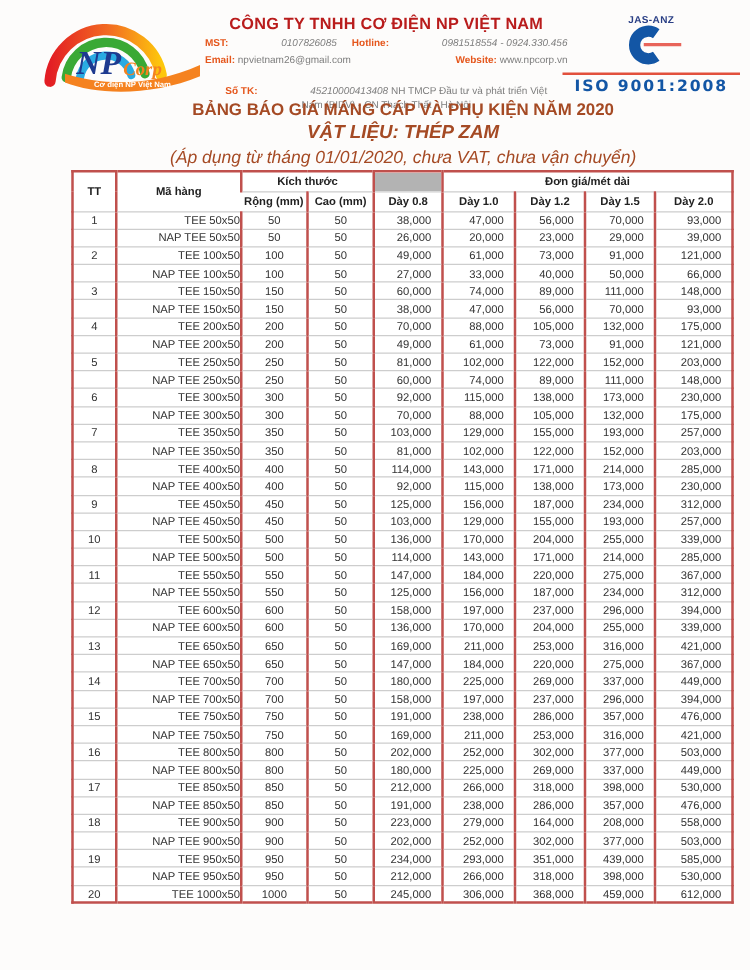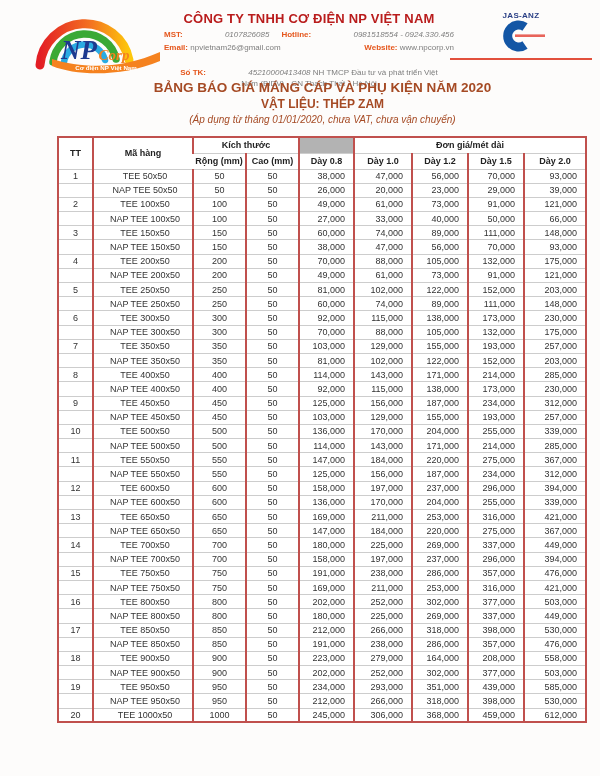--- a/index.html
+++ b/index.html
@@ -27,43 +27,43 @@
   .certs { position:absolute; right:8px; top:6px; width:142px; height:66px; }
   .certs-top { display:flex; align-items:center; justify-content:space-between; height:46px;flex-direction:column; }
   .jasanz-box { width:66px; text-align:center; padding-top:1px; }
   .jasanz-label { font-size:8px; font-weight:bold; color:#2a3f85; letter-spacing:.3px; }
   .iso-rule { border:0; border-top:2px solid #e2503c; margin:2px 0 1px 0; }
   .iso-text { font-size:12.5px; font-weight:bold; color:#1356a5; text-align:center; letter-spacing:1.5px; font-family:"DejaVu Sans", sans-serif; }
 
   
   .titles { position:absolute; top:80px; left:0; width:600px; text-align:center; color:#a54a24;padding-left:45px; }
   .title-1 { font-size:13.5px; font-weight:bold; }
-  .title-2 { font-size:12px; font-weight:bold; margin-top:2px; }
-  .title-note { font-size:10px; font-style:italic; margin-top:3px; }
+  .title-2 { font-size:15px; font-weight:bold; margin-top:2px;font-style:italic; }
+  .title-note { font-size:14px; font-style:italic; margin-top:3px; }
 
   
   table.price {
     position:absolute; top:136px; left:57px;
     width:528px; border-collapse:collapse; table-layout:fixed;
     border:2px solid #c0504d;
     background:#fff;
   }
   .price th, .price td {
     border-left:2px solid #c0504d;
     border-top:1px solid #cdcdcd;
     font-size:9px;
     overflow:hidden; white-space:nowrap;
   }
   .price th { font-weight:bold; color:#222; height:16px; }
   .price tr.hdr1 th { border-top:none; }
   .price th:first-child, .price td:first-child { border-left:none; }
   .gray-cell { background:#b3b3b3; }
   .data-row td { height:14.2px; color:#333; }
   .c-tt    { text-align:center; }
-  .c-name  { text-align:center; padding-left:4px; }
+  .c-name  { text-align:right; padding-left:4px; }
   .c-dim   { text-align:center; }
   .c-price { text-align:right; padding-right:8px; }
 </style>
 </head>
 <body>
 
 <div class="page">
 
   <div class="header">
 
@@ -114,20 +114,21 @@
         </svg>
         <div class="jasanz-box">
           <div class="jasanz-label">JAS-ANZ</div>
           <svg width="52" height="32" viewBox="0 0 52 32">
             <path d="M30,7 A11,11 0 1 0 30,25" fill="none" stroke="#1356a5" stroke-width="9"></path>
             <rect x="20" y="14.4" width="30" height="2.6" fill="#e8645a"></rect>
           </svg>
         </div>
       </div>
       <hr class="iso-rule">
+      <div class="iso-text">ISO 9001:2008</div>
     </div>
   </div>
 
   <div class="titles">
     <div class="title-1">BẢNG BÁO GIÁ MÁNG CÁP VÀ PHỤ KIỆN NĂM 2020</div>
     <div class="title-2">VẬT LIỆU: THÉP ZAM</div>
     <div class="title-note">(Áp dụng từ tháng 01/01/2020, chưa VAT, chưa vận chuyển)</div>
   </div>
 
   <table class="price">

